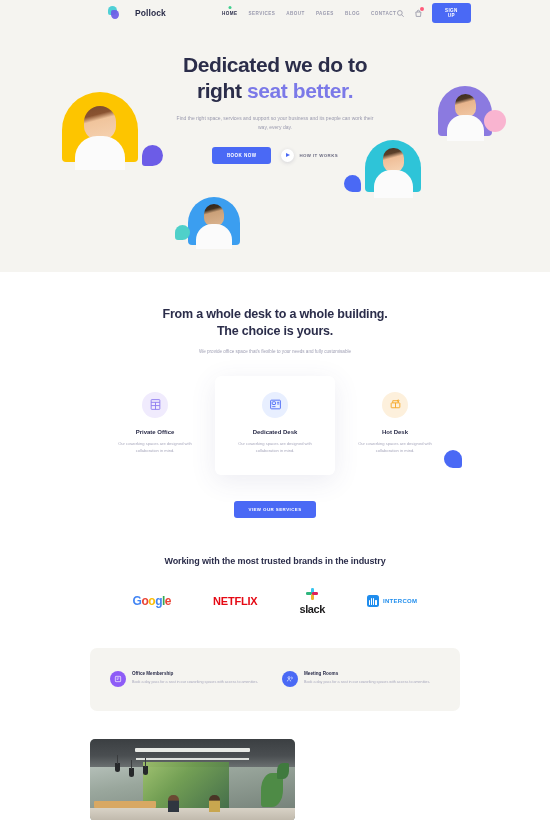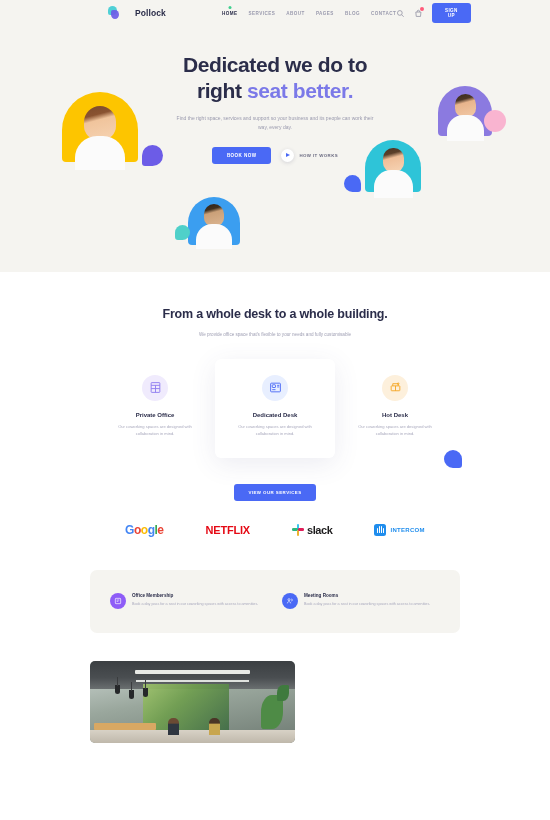--- a/index.html
+++ b/index.html
@@ -162,21 +162,21 @@
   .brand-google span:nth-child(1) { color: #4285f4; }
   .brand-google span:nth-child(2) { color: #ea4335; }
   .brand-google span:nth-child(3) { color: #fbbc05; }
   .brand-google span:nth-child(4) { color: #4285f4; }
   .brand-google span:nth-child(5) { color: #34a853; }
   .brand-google span:nth-child(6) { color: #ea4335; }
   .brand-netflix {
     font-size: 11px; font-weight: 700; color: #e50914;
     letter-spacing: -.2px; font-family: "Liberation Sans", sans-serif;
   }
-  .brand-slack { display: flex; align-items: center; gap: 3px; }
+  .brand-slack { display: flex; align-items: center; gap: 3px; flex-direction: column; }
   .slack-mark { position: relative; width: 12px; height: 12px; }
   .slack-mark i { position: absolute; border-radius: 1.3px; }
   .slack-mark .s1 { background:#36c5f0; width:2.6px; height:6px; left:4.7px; top:0; }
   .slack-mark .s2 { background:#2eb67d; width:6px; height:2.6px; left:0; top:4.7px; }
   .slack-mark .s3 { background:#ecb22e; width:2.6px; height:6px; left:4.7px; top:6px; }
   .slack-mark .s4 { background:#e01e5a; width:6px; height:2.6px; left:6px; top:4.7px; }
   .slack-text { font-size: 11px; font-weight: 700; color: #1d1c1d; letter-spacing: -.4px; }
   .brand-intercom { display: flex; align-items: center; gap: 4px; }
   .ic-mark {
     width: 12px; height: 12px; background: #1f8ded; border-radius: 2.5px;
@@ -337,20 +337,21 @@
             </div>
           <span class="howit-label">HOW IT WORKS</span>
         </div>
       </div>
     </div>
   </div>
 
   <div class="section-white">
     <div class="sec-title">
       <div>From a whole desk to a whole building.</div>
+      <div>The choice is yours.</div>
     </div>
     <div class="sec-sub">We provide office space that's flexible to your needs and fully customisable</div>
 
     <div class="cards">
       <div class="card">
         <div class="card-ico" style="background:#f0ebfd;">
           <svg viewBox="0 0 24 24" fill="none" stroke="#8e7bf0" stroke-width="1.7">
             <rect x="4" y="3" width="16" height="18" rx="1"></rect>
             <line x1="4" y1="8" x2="20" y2="8"></line>
               <line x1="12" y1="8" x2="12" y2="21"></line>
@@ -390,20 +391,21 @@
     </div>
 
     <div class="services-btn-row">
       <button class="services-btn">VIEW OUR SERVICES</button>
     </div>
   </div>
 
   <div class="blob" style="left:444px;top:450px;width:18px;height:18px;background:#4a69f5;border-radius:50% 50% 3px 50%;z-index:5;"></div>
 
   <div>
+    <div class="brands-title">Working with the most trusted brands in the industry</div>
     <div class="brands-row">
       <div class="brand-google">
         <span>G</span><span>o</span><span>o</span><span>g</span><span>l</span><span>e</span>
       </div>
       <div class="brand-netflix">NETFLIX</div>
       <div class="brand-slack">
         <div class="slack-mark">
           <i class="s1"></i>
             <i class="s2"></i>
             <i class="s3"></i>

